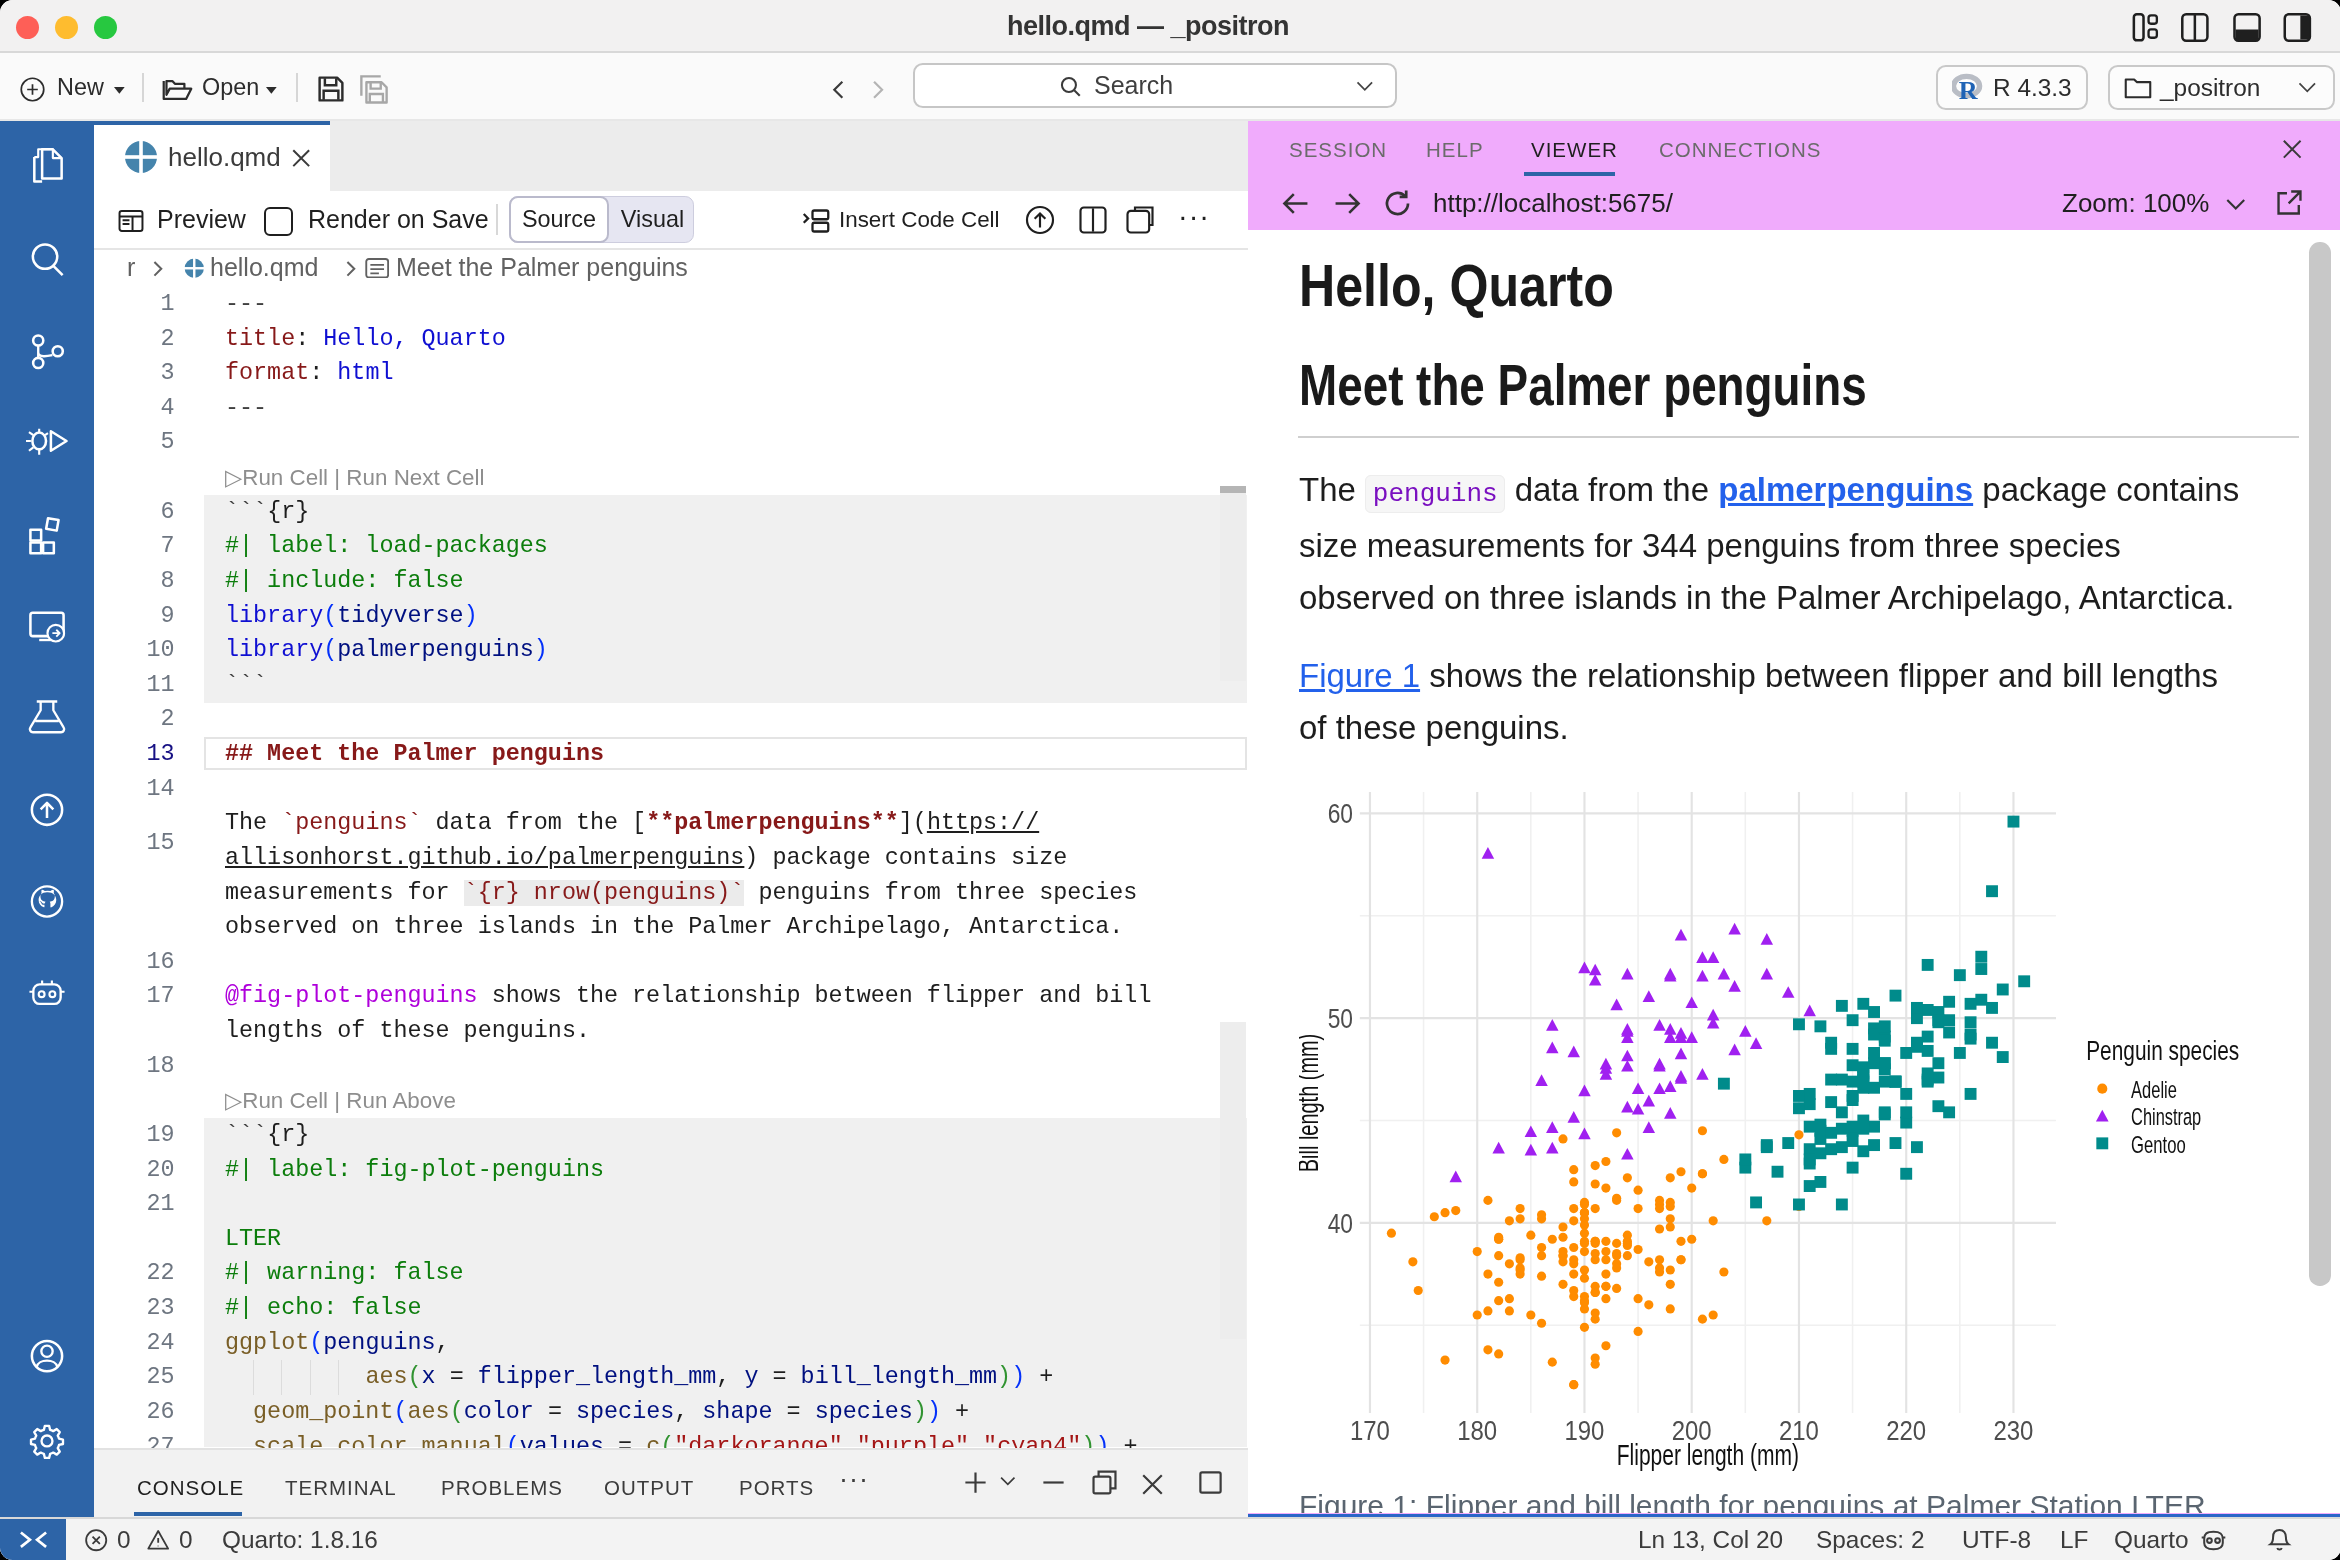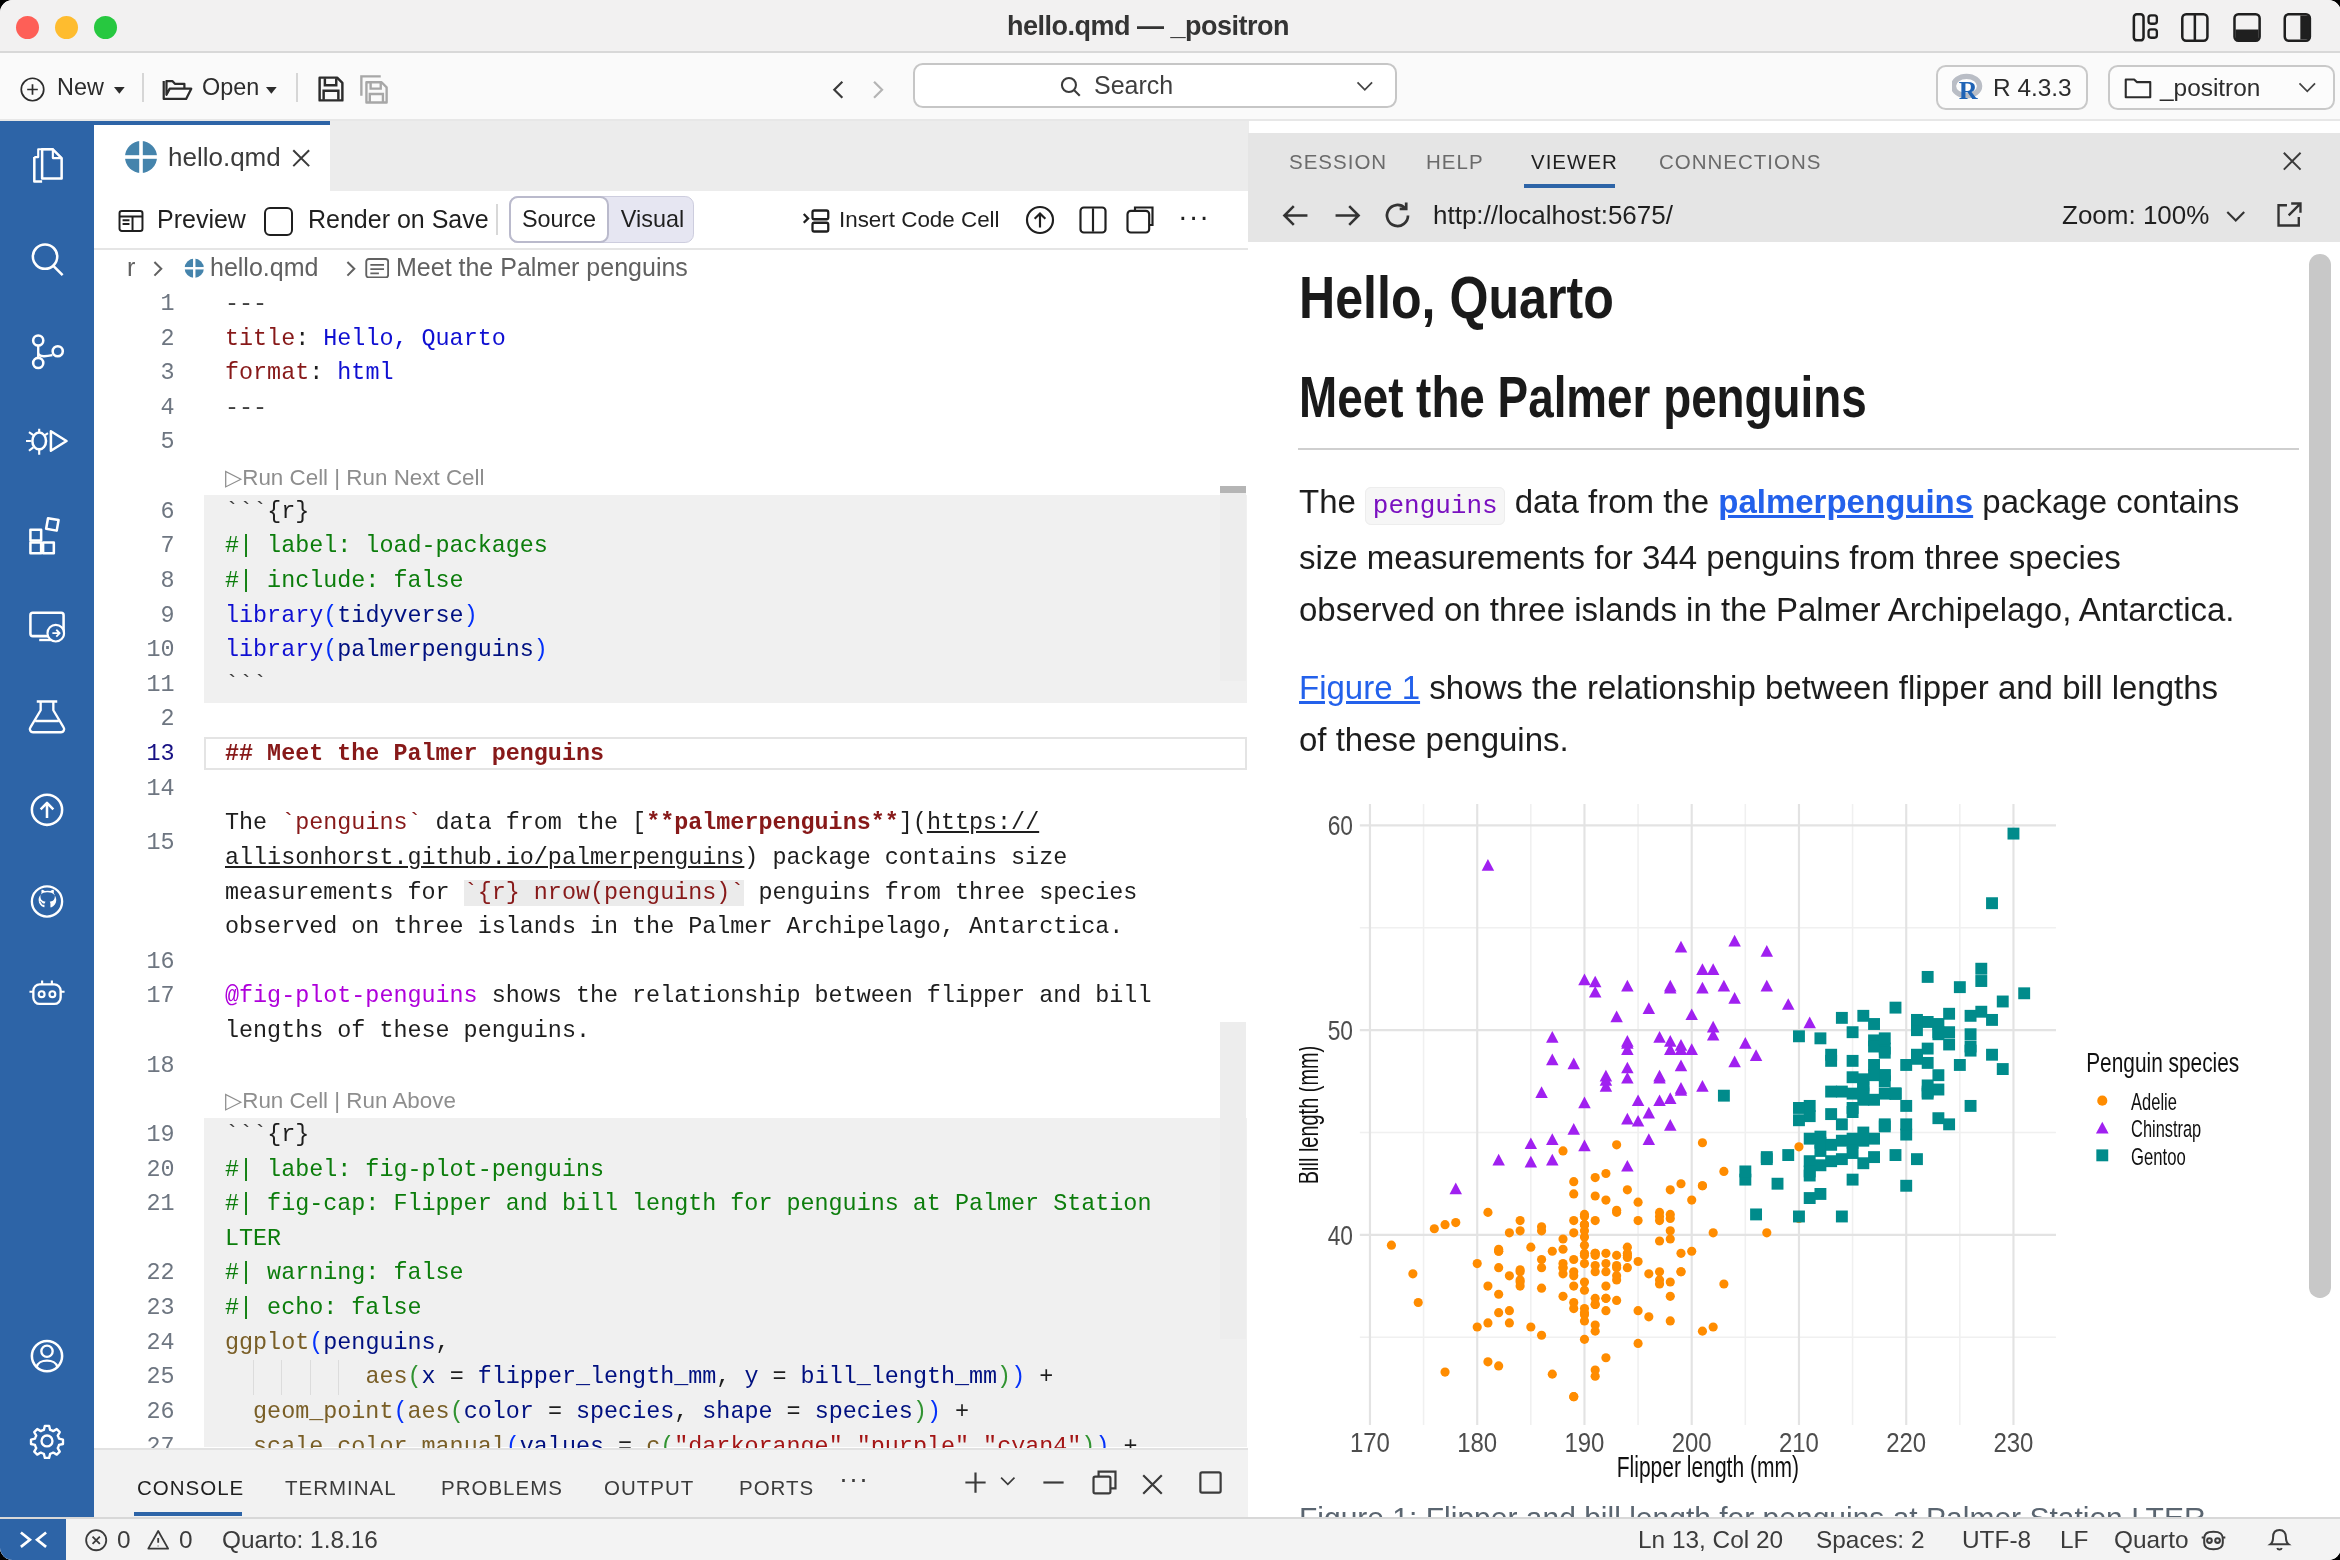--- a/index.html
+++ b/index.html
@@ -298,21 +298,20 @@
 <div class="num" style="top:658px;color:#6e7681;">16</div>
 <div class="num" style="top:692px;color:#6e7681;">17</div>
 <div class="row" style="top:692px;"><span class="pu">@fig-plot-penguins</span><span class="pl"> shows the relationship between flipper and bill</span></div>
 <div class="row" style="top:727px;"><span class="pl">lengths of these penguins.</span></div>
 <div class="num" style="top:762px;color:#6e7681;">18</div>
 <div class="num" style="top:831px;color:#6e7681;">19</div>
 <div class="row" style="top:831px;"><span class="gy">```</span><span class="pl">{r}</span></div>
 <div class="num" style="top:866px;color:#6e7681;">20</div>
 <div class="row" style="top:866px;"><span class="g">#| label: fig-plot-penguins</span></div>
 <div class="num" style="top:900px;color:#6e7681;">21</div>
-<div class="row" style="top:900px;"><span class="g">#| fig-cap: Flipper and bill length for penguins at Palmer Station</span></div>
 <div class="row" style="top:935px;"><span class="g">LTER</span></div>
 <div class="num" style="top:969px;color:#6e7681;">22</div>
 <div class="row" style="top:969px;"><span class="g">#| warning: false</span></div>
 <div class="num" style="top:1004px;color:#6e7681;">23</div>
 <div class="row" style="top:1004px;"><span class="g">#| echo: false</span></div>
 <div class="num" style="top:1039px;color:#6e7681;">24</div>
 <div class="row" style="top:1039px;"><span class="f">ggplot</span><span class="pb">(</span><span class="nv">penguins</span><span class="pl">,</span></div>
 <div class="num" style="top:1073px;color:#6e7681;">25</div>
 <div class="row" style="top:1073px;"><span class="pl">          </span><span class="f">aes</span><span class="pg">(</span><span class="nv">x</span><span class="pl"> = </span><span class="nv">flipper_length_mm</span><span class="pl">, </span><span class="nv">y</span><span class="pl"> = </span><span class="nv">bill_length_mm</span><span class="pg">)</span><span class="pb">)</span><span class="pl"> +</span></div>
 <div class="num" style="top:1108px;color:#6e7681;">26</div>
@@ -344,21 +343,21 @@
         <path d="M4.5 4.5 v-3 h10 v10 h-3"></path>
       </svg>
     <svg class="abs" style="left:1045px;top:20.5px;" width="27" height="27" viewBox="0 0 16 16" stroke="#3b3b3b" stroke-width="1.3" fill="none">
         <path d="M2.5 2.5 L13.5 13.5 M13.5 2.5 L2.5 13.5"></path>
       </svg>
     <svg class="abs" style="left:1103px;top:18.5px;" width="27" height="27" viewBox="0 0 16 16" stroke="#3b3b3b" stroke-width="1.3" fill="none">
         <rect x="2" y="2" width="12" height="12" rx="1"></rect>
       </svg>
   </div>
 
-  <div class="abs" id="rightpane" style="left:1248px;top:121px;width:1092px;height:1399px;background:#e5e5e5;overflow:hidden;margin-top:12px;">
+  <div class="abs" id="rightpane" style="left:1248px;top:121px;width:1092px;height:1399px;background:#f0abfc;overflow:hidden;">
     <div class="abs" style="left:0;top:0;width:1092px;height:55px;font-size:20.5px;color:#6b6b6b;letter-spacing:1px;">
       <div class="abs" style="left:41px;top:0;line-height:57px;">SESSION</div>
       <div class="abs" style="left:178px;top:0;line-height:57px;">HELP</div>
       <div class="abs" style="left:283px;top:0;line-height:57px;color:#1f1f1f;">VIEWER</div>
       <div class="abs" style="left:276px;top:51px;width:91px;height:3.9px;background:#2d64a7;"></div>
       <div class="abs" style="left:411px;top:0;line-height:57px;">CONNECTIONS</div>
       <svg class="abs" style="left:1032px;top:15.6px;" width="24.4" height="24.4" viewBox="0 0 16 16" stroke="#3b3b3b" stroke-width="1.3" fill="none">
           <path d="M2.5 2.5 L13.5 13.5 M13.5 2.5 L2.5 13.5"></path>
         </svg>
     </div>

